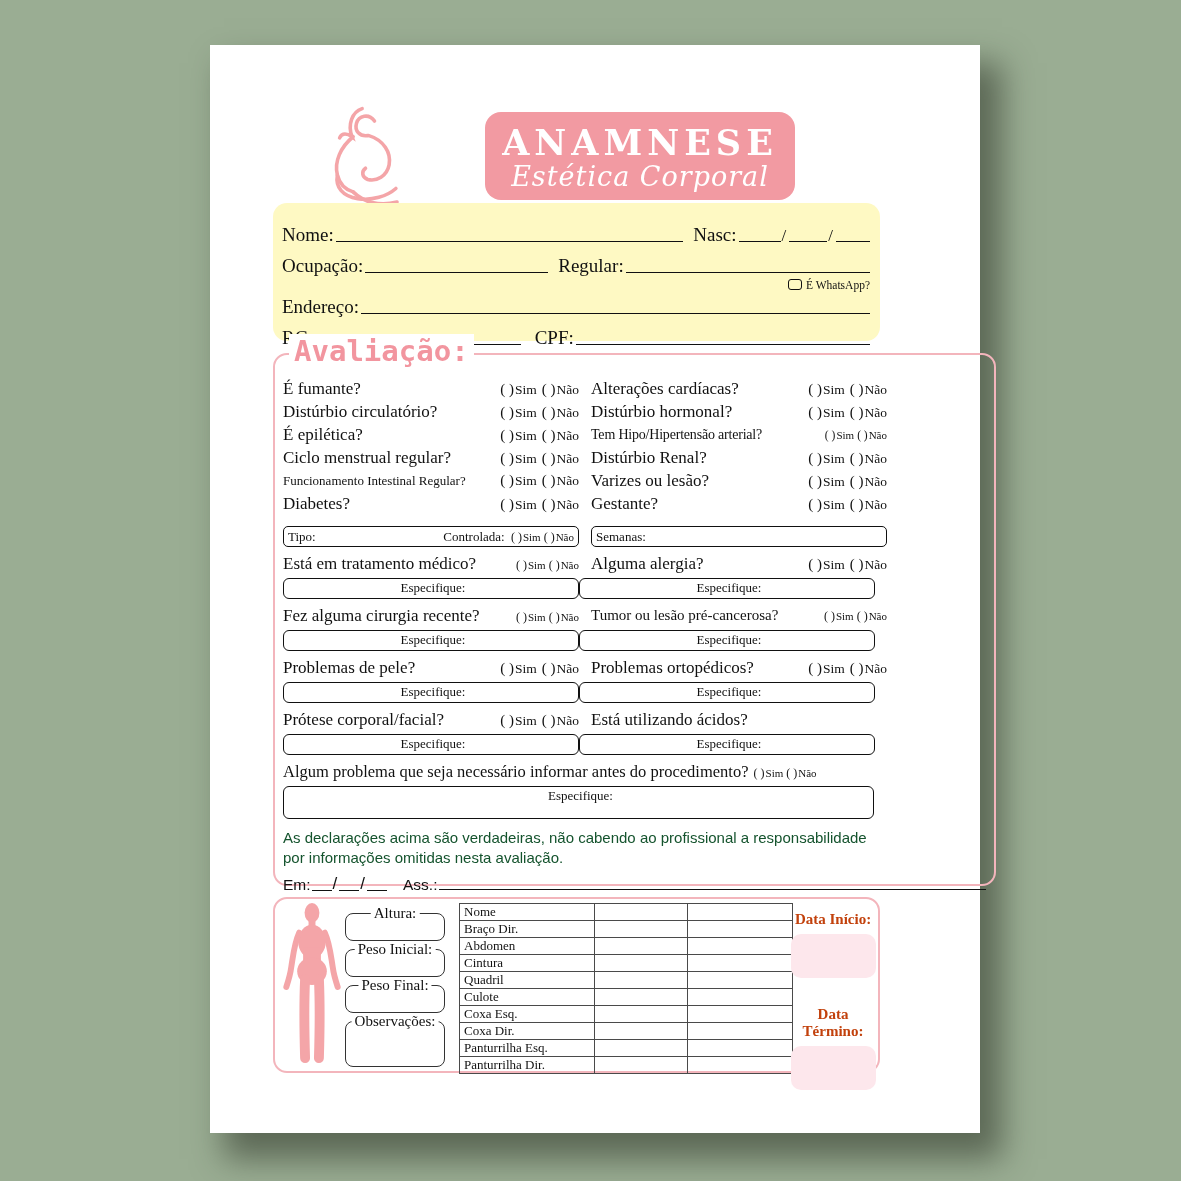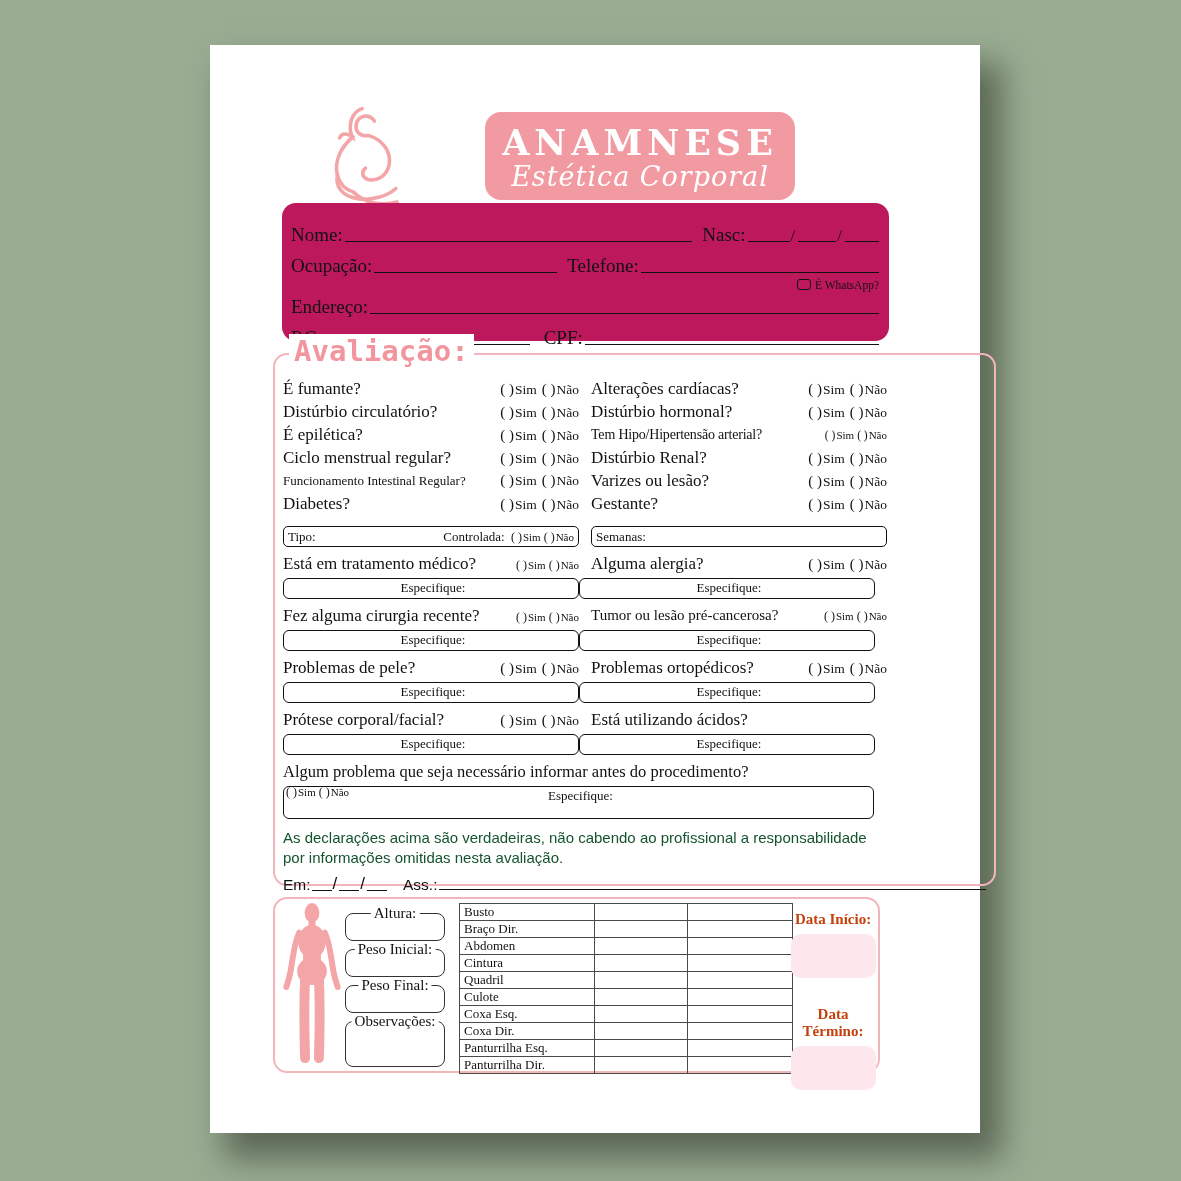--- a/index.html
+++ b/index.html
@@ -25,22 +25,22 @@
     font-family:"DejaVu Serif", serif;font-weight:bold;
     font-size:35px;letter-spacing:5px;
   }
   .titlebox .t2{
     display:block;margin-top:-2px;
     font-family:"DejaVu Serif", serif;font-style:italic;
     font-size:27px;letter-spacing:1px;
   }
   
   .info{
-    position:absolute;left:72px;top:158px;width:607px;height:138px;
-    background:#be185d;border-radius:14px;
+    position:absolute;left:63px;top:158px;width:607px;height:138px;
+    background:#fef9c3;border-radius:14px;
     padding:12px 10px 0 9px;box-sizing:border-box;
     font-size:19px;color:#111;
   }
   .irow{display:flex;align-items:flex-end;height:31px;}
   .irow .lbl{white-space:nowrap;}
   .line{border-bottom:1.6px solid #111;height:1px;margin:0 0 4px 2px;}
   .grow{flex:1;}
   .w195{width:183px;}
   .w210{width:205px;}
   .dseg{width:42px;}
@@ -85,21 +85,21 @@
   }
   .pairrow{display:flex;gap:12px;margin-top:7px;height:20px;}
   .phalf{width:296px;display:flex;justify-content:space-between;align-items:baseline;}
   .pq{font-size:17px;white-space:nowrap;}
   .pq.sz15{font-size:15px;}
   .specrow{display:flex;gap:0;margin-top:4px;text-align:center;}
   .spec{
     width:296px;height:21px;border:1.6px solid #111;border-radius:6px;
     box-sizing:border-box;font-size:13px;padding:1px 0 0 4px;
   }
-  .fullq{display:flex;align-items:baseline;margin-top:7px;height:20px;white-space:nowrap;flex-direction:column;}
+  .fullq{display:flex;align-items:baseline;margin-top:7px;height:20px;white-space:nowrap;}
   .fullq .pq{font-size:16.5px;margin-right:2px;}
   .spec.big{width:591px;height:33px;}
   .decl{
     margin-top:9px;font-family:"Liberation Sans", sans-serif;
     font-size:15px;line-height:1.32;color:#14532d;width:594px;
   }
   .emrow{
     display:flex;align-items:flex-end;margin-top:5px;height:21px;
     font-family:"Liberation Sans", sans-serif;font-size:15.5px;
   }
@@ -172,21 +172,21 @@
       <span class="lbl" style="margin-left:10px;">Nasc:</span>
       <span class="line dseg"></span>
       <span class="slash">/</span>
       <span class="line dseg2"></span>
       <span class="slash">/</span>
       <span class="line dseg3"></span>
     </div>
     <div class="irow">
       <span class="lbl">Ocupação:</span>
       <span class="line w195"></span>
-      <span class="lbl" style="margin-left:10px;">Telefone:</span>
+      <span class="lbl" style="margin-left:10px;">Regular:</span>
       <span class="line grow"></span>
     </div>
     <div class="wa-row">
       <span class="wa-box"></span>
       <span>É WhatsApp?</span>
     </div>
     <div class="irow" style="height:26px;">
       <span class="lbl">Endereço:</span>
       <span class="line grow"></span>
     </div>
@@ -378,21 +378,21 @@
         <span class="fs-label">Peso Final:</span>
       </div>
       <div class="fs obs">
         <span class="fs-label">Observações:</span>
       </div>
     </div>
 
     <table class="mtable">
       <tbody>
           <tr>
-            <td class="mlabel">Busto</td>
+            <td class="mlabel">Nome</td>
             <td></td>
             <td></td>
           </tr>
           <tr>
             <td class="mlabel">Braço Dir.</td>
             <td></td>
             <td></td>
           </tr>
           <tr>
             <td class="mlabel">Abdomen</td>

